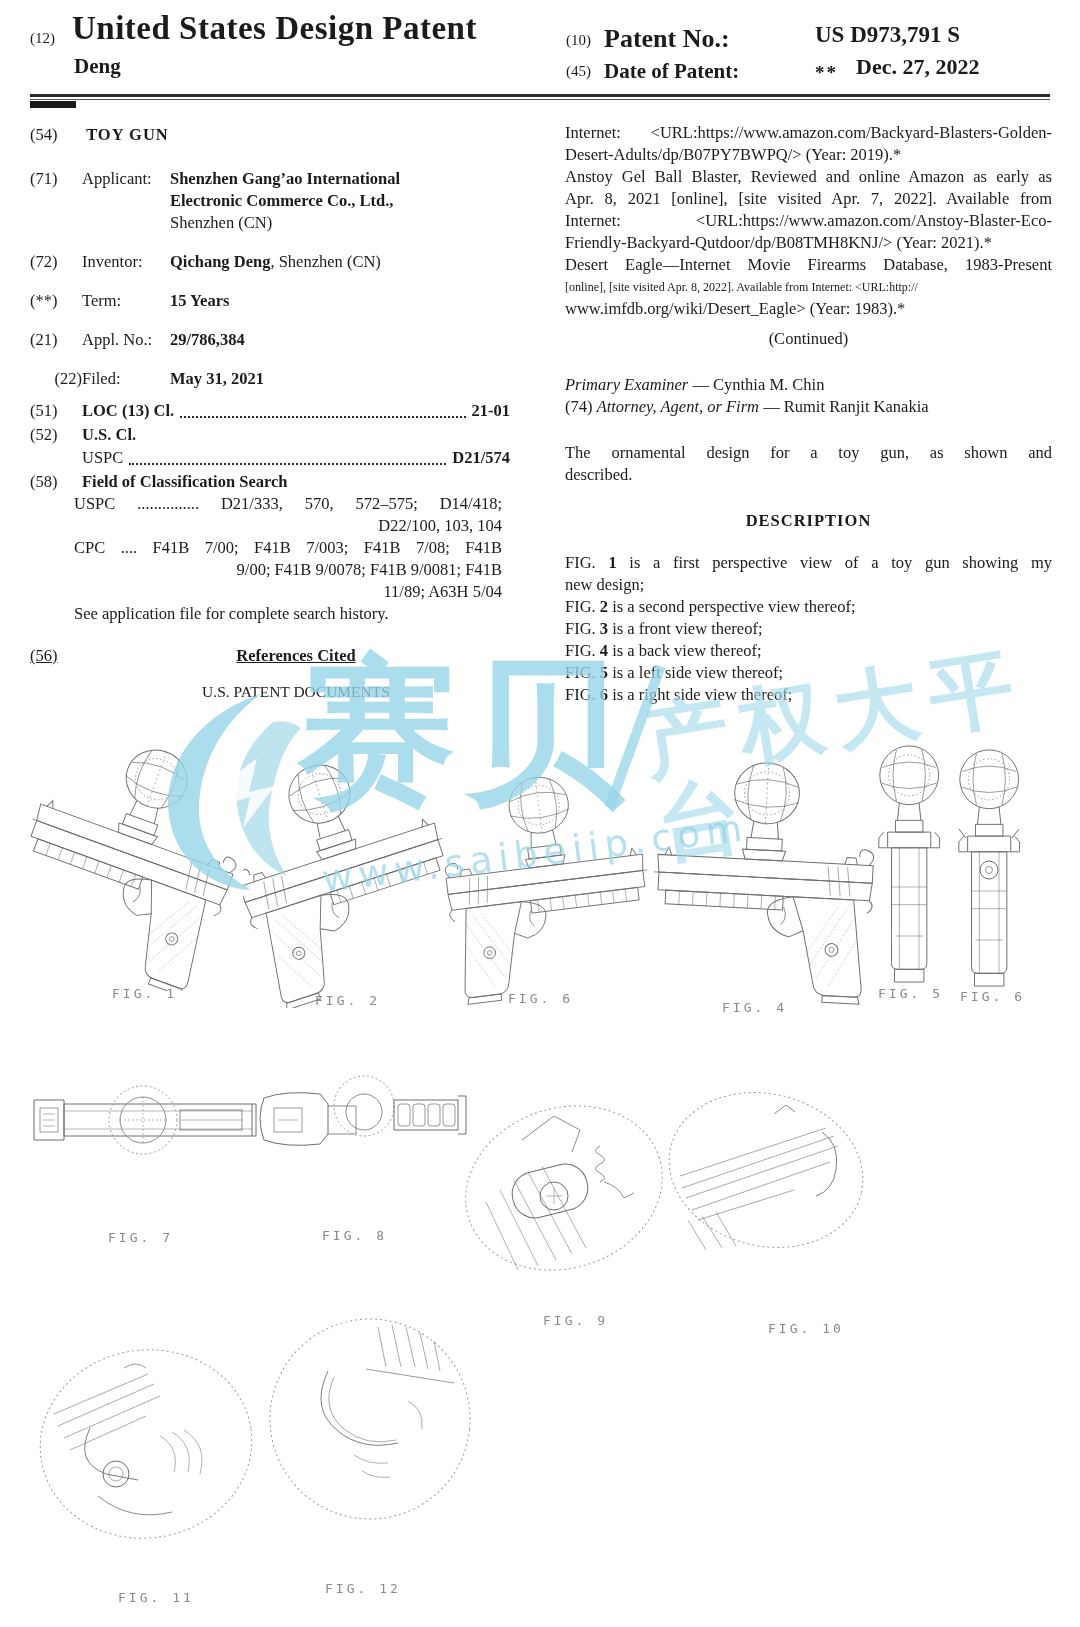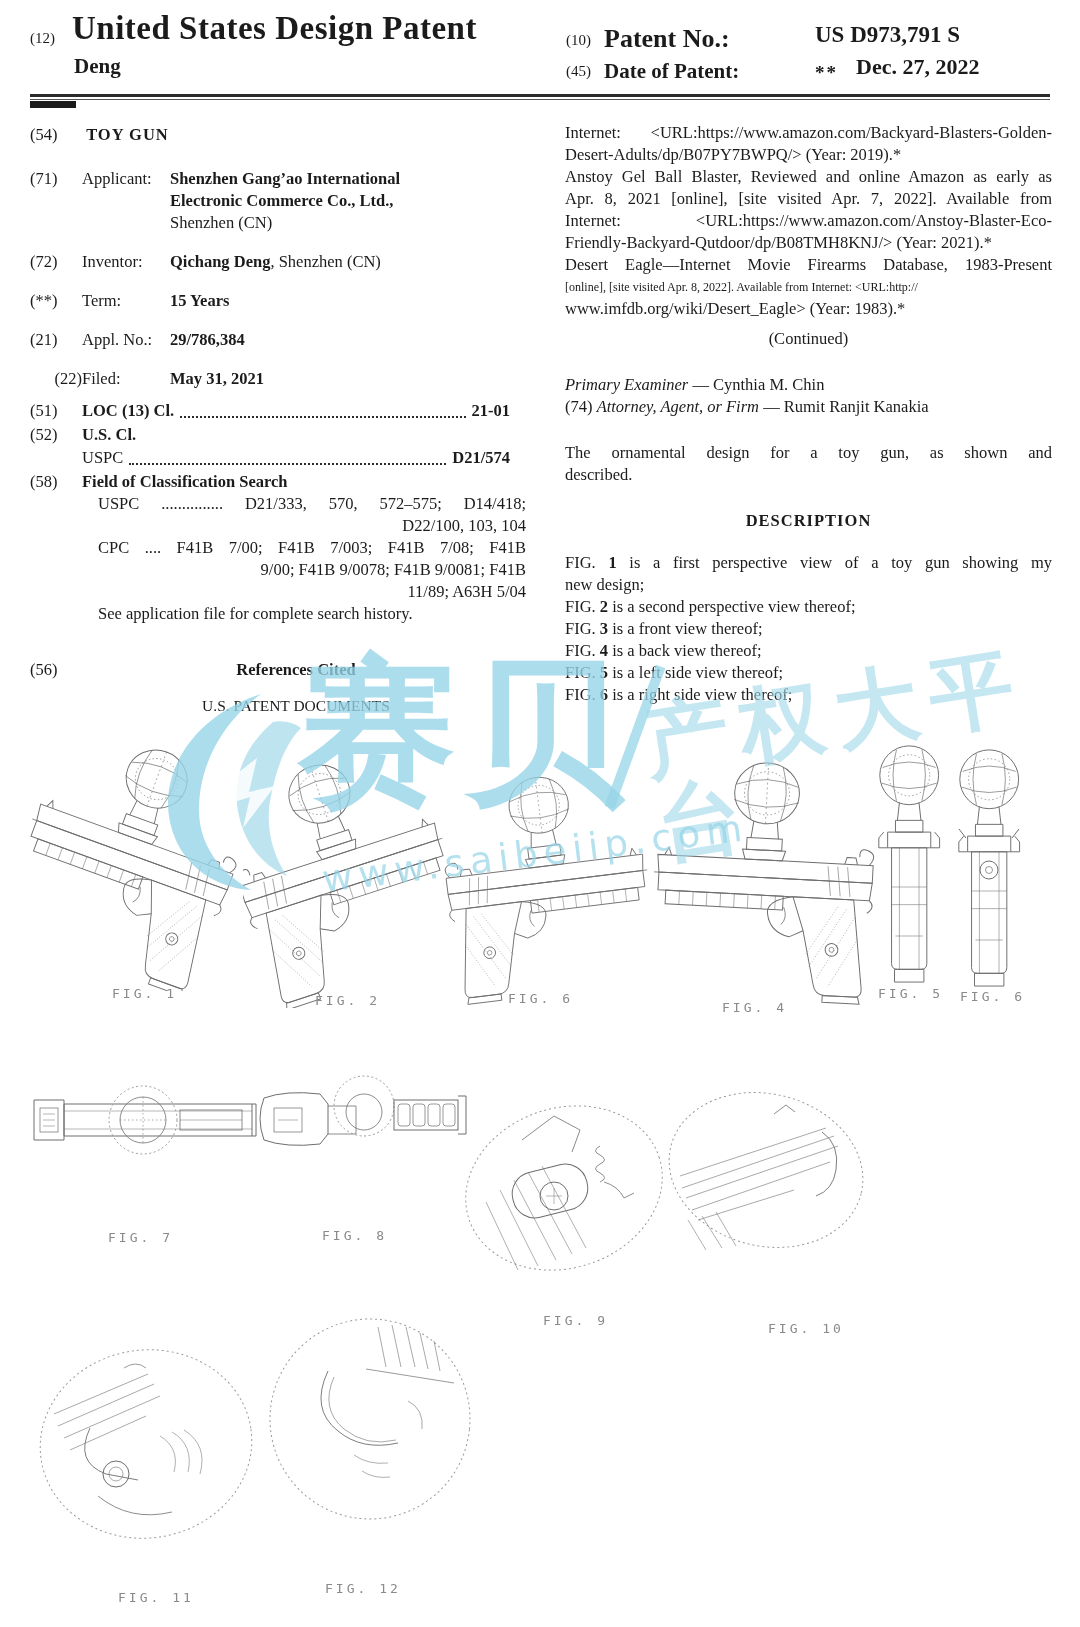--- a/index.html
+++ b/index.html
@@ -103,30 +103,30 @@
     <div class="flexrow" style="margin-left:52px;margin-top:1px;">
       <span>USPC</span>
       <span class="leader"></span>
       <span class="b">D21/574</span>
     </div>
 
     <div style="margin-top:2px;display:flex;">
       <span class="num-col" style="flex:0 0 52px;">(58)</span>
       <span class="b">Field of Classification Search</span>
     </div>
-    <div style="margin-left:68px;width:428px;">
+    <div style="margin-left:44px;width:428px;">
       <div class="jline">USPC  ............... D21/333, 570, 572–575; D14/418;</div>
       <div class="rline">D22/100, 103, 104</div>
       <div class="jline">CPC .... F41B 7/00; F41B 7/003; F41B 7/08; F41B</div>
       <div class="rline">9/00; F41B 9/0078; F41B 9/0081; F41B</div>
       <div class="rline">11/89; A63H 5/04</div>
       <div>See application file for complete search history.</div>
     </div>
 
-    <div style="margin-top:34px;display:flex;">
+    <div style="margin-top:20px;display:flex;text-decoration:underline;">
       <span class="num-col" style="flex:0 0 52px;">(56)</span>
       <span class="b cline" style="flex:1;">References Cited</span>
     </div>
     <div class="cline" style="margin-left:52px;margin-top:14px;font-size:15.5px;">U.S. PATENT DOCUMENTS</div>
   </div>
 
   <div class="abs body-text" style="left:565px;top:122px;width:487px;">
     <div class="jline">Internet: &lt;URL:https://www.amazon.com/Backyard-Blasters-Golden-</div>
     <div>Desert-Adults/dp/B07PY7BWPQ/&gt; (Year: 2019).*</div>
     <div class="jline">Anstoy Gel Ball Blaster, Reviewed and online Amazon as early as</div>

